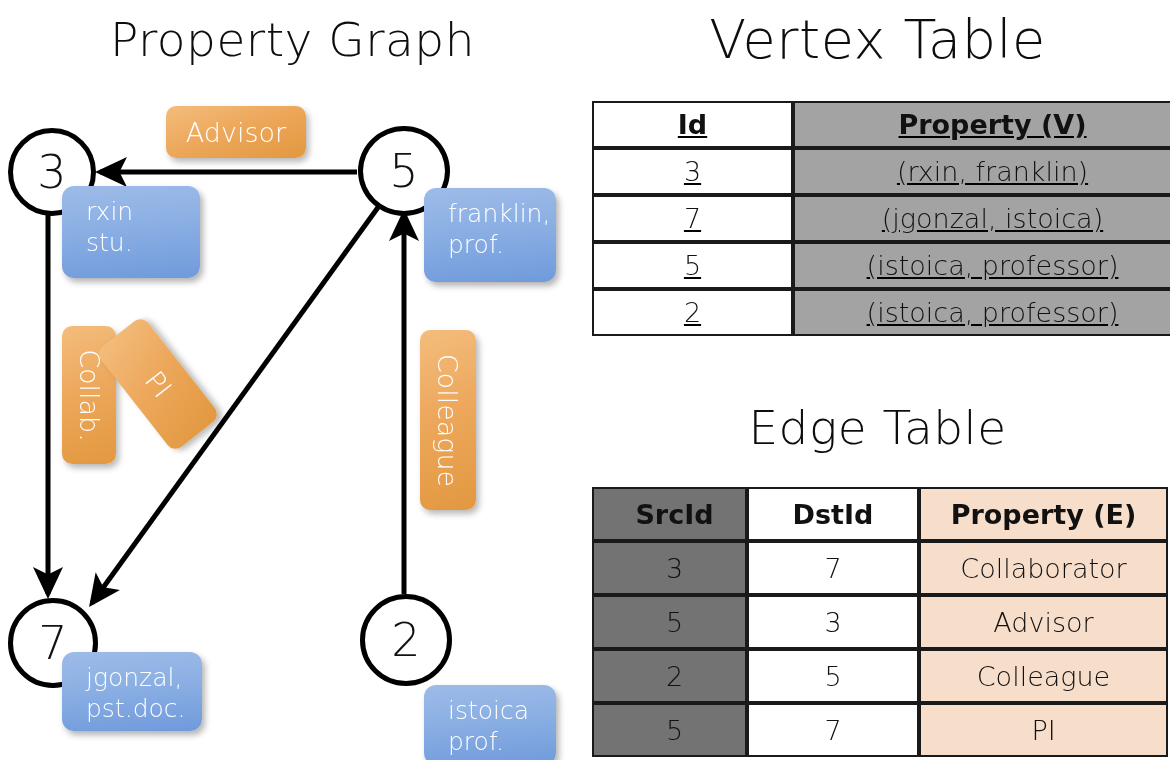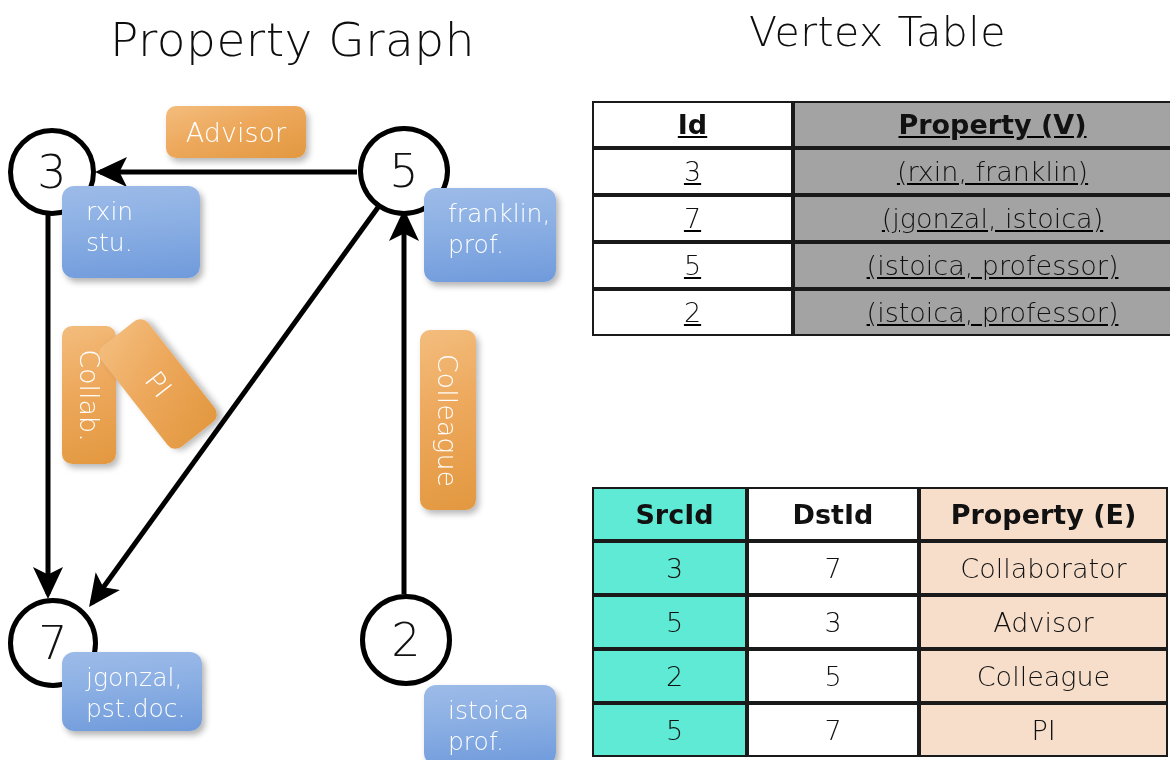--- a/index.html
+++ b/index.html
@@ -15,21 +15,21 @@
   
   .title{
     position:absolute;
     font-weight:300;
     color:#0d0d0d;
     letter-spacing:0.5px;
     white-space:nowrap;
     font-family:"DejaVu Sans", sans-serif;
   }
   #title-property-graph{left:0;top:12px;width:585px;text-align:center;font-size:47px;}
-  #title-vertex-table{left:585px;top:8px;width:585px;text-align:center;font-size:41px;}
+  #title-vertex-table{left:585px;top:8px;width:585px;text-align:center;font-size:54px;}
   #title-edge-table{left:585px;top:400px;width:585px;text-align:center;font-size:47px;}
 
   
   #graph-area{position:absolute;left:0;top:0;width:585px;height:760px;}
   #graph-svg{position:absolute;left:0;top:0;width:585px;height:760px;}
 
   .node-circle{
     position:absolute;
     border:5px solid #000;
     border-radius:50%;
@@ -118,33 +118,34 @@
   }
   .tbl th{font-weight:bold;}
 
   #vertex-table{left:592px;top:101px;width:600px;text-decoration:underline;}
   #vertex-table td,#vertex-table th{height:47px;}
   #vertex-table .c-id{width:193px;background:#fff;}
   #vertex-table .c-prop{width:383px;background:#a3a3a3;}
 
   #edge-table{left:592px;top:487px;width:576px;}
   #edge-table td,#edge-table th{height:54px;}
-  #edge-table .c-src{width:155px;background:#5eead4;padding-left:10px;}
+  #edge-table .c-src{width:155px;background:#737373;padding-left:10px;}
   #edge-table .c-dst{width:172px;background:#fff;}
   #edge-table .c-prop{width:249px;background:#f6decb;}
 </style>
 </head>
 <body>
 
 <div class="page">
 
   <div class="title" id="title-property-graph">Property Graph</div>
 
   <div class="title" id="title-vertex-table">Vertex Table</div>
 
+  <div class="title" id="title-edge-table">Edge Table</div>
 
   <div id="graph-area">
 
     <svg id="graph-svg" viewBox="0 0 585 760">
       <defs>
         <marker id="arrowhead" markerWidth="7" markerHeight="7" refX="5.4" refY="3" orient="auto" markerUnits="strokeWidth">
           <path d="M0,0 L6.4,3 L0,6 L1.5,3 z" fill="#000"></path>
         </marker>
       </defs>
 

